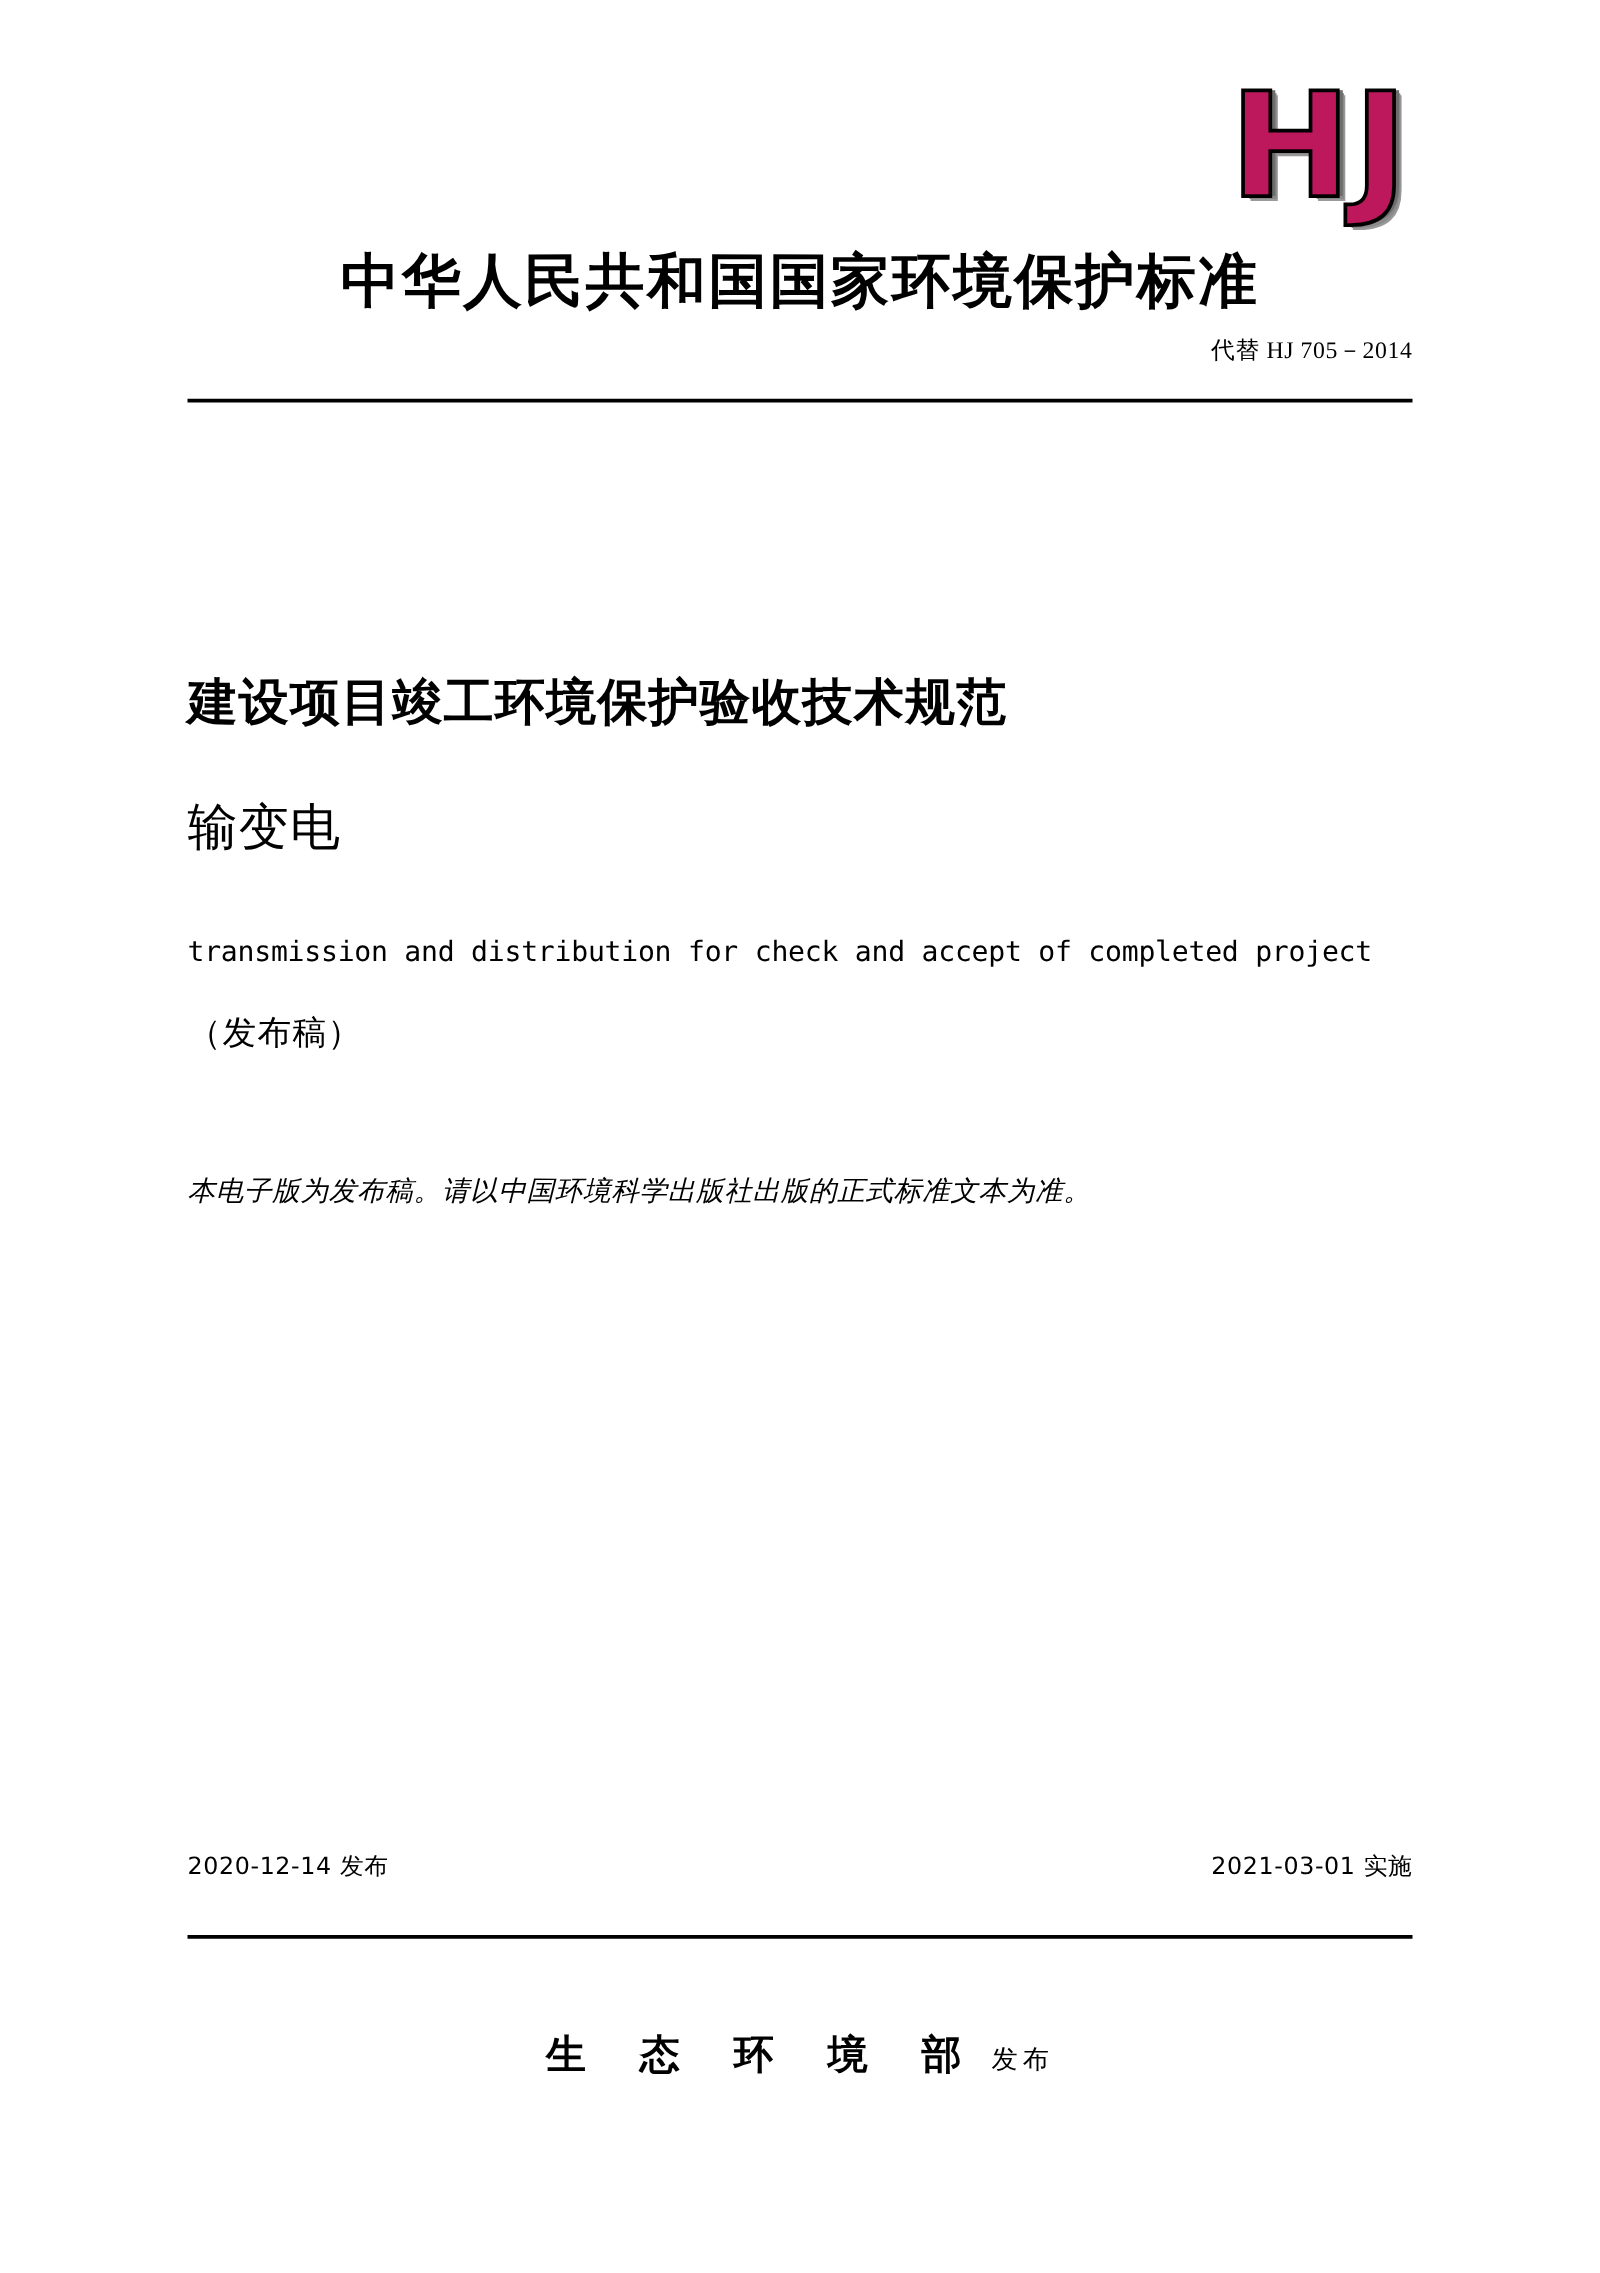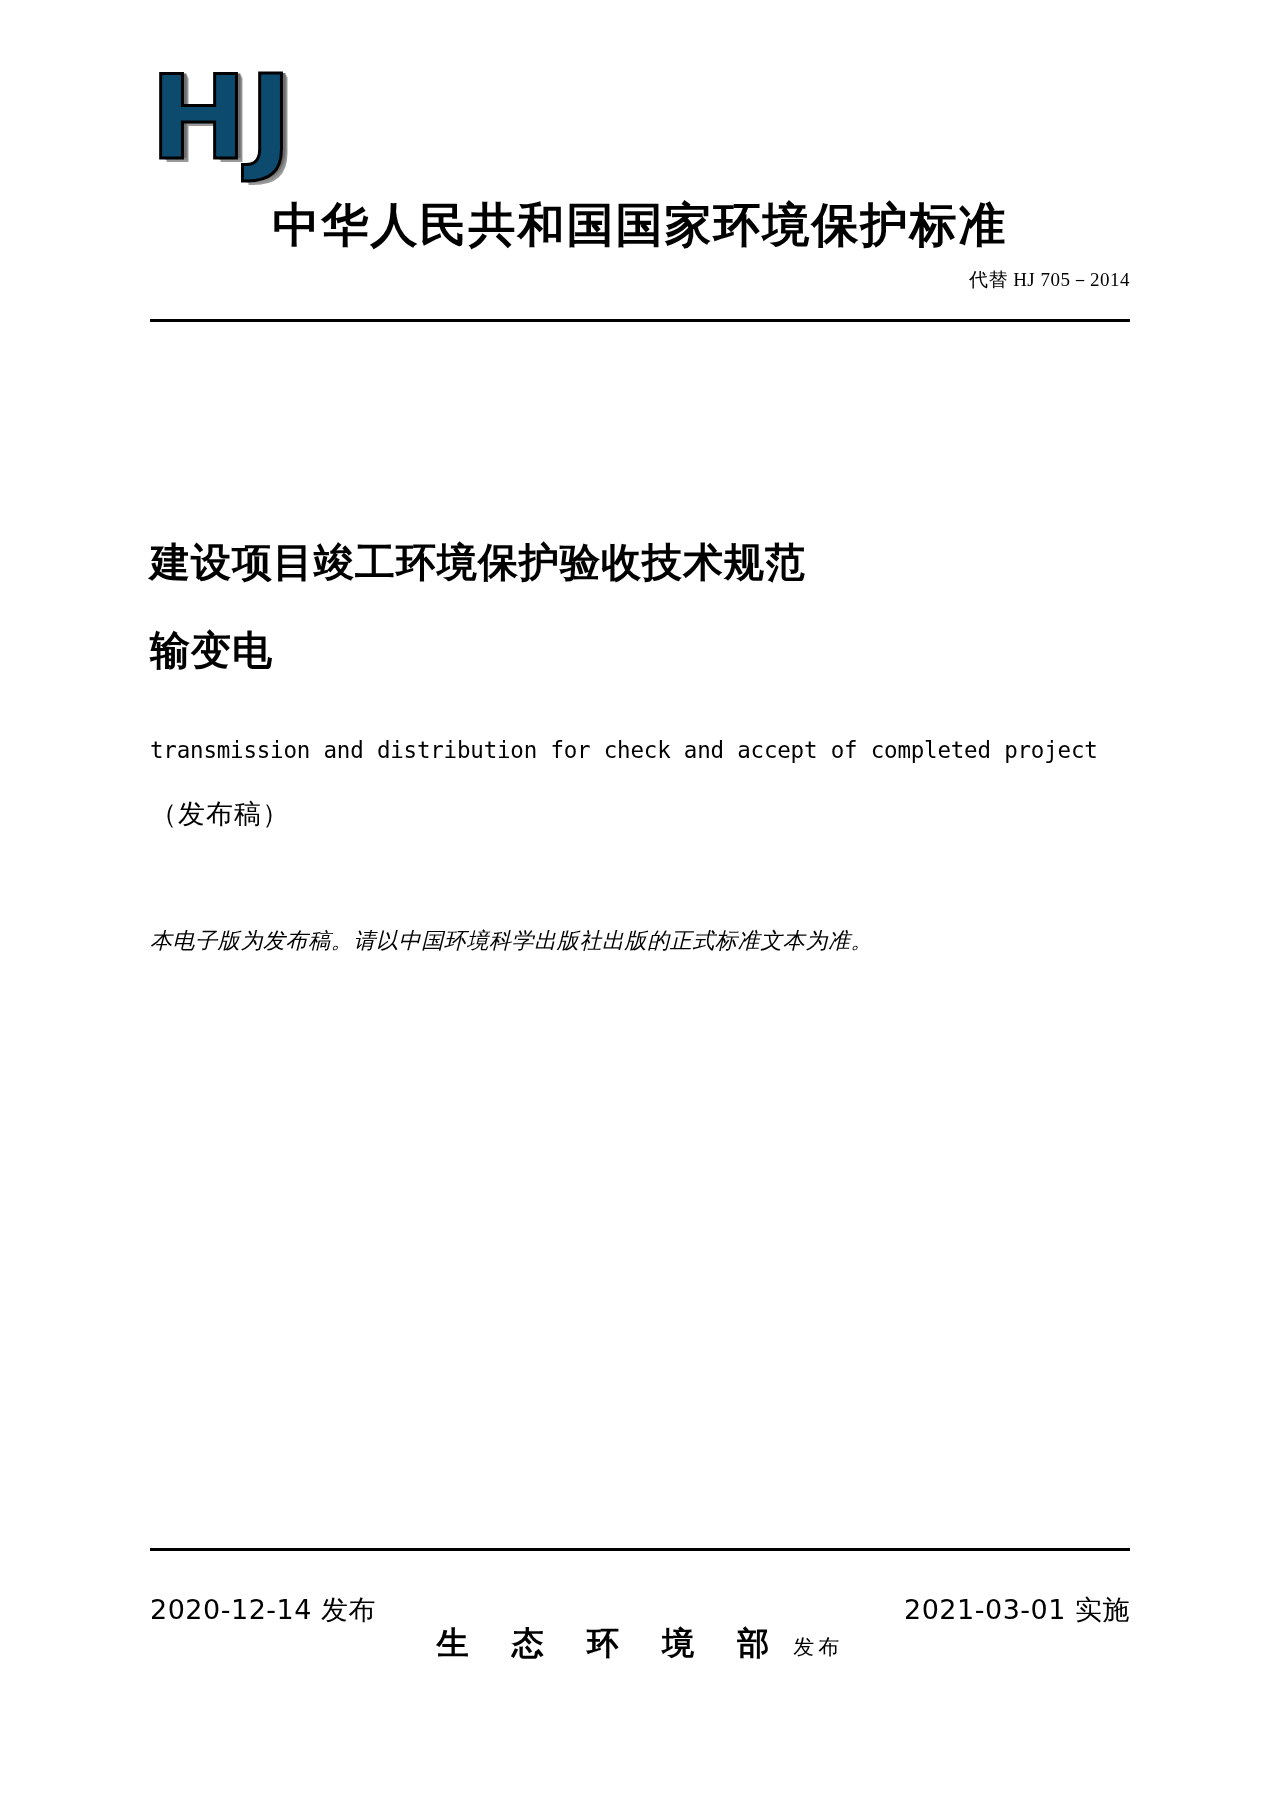--- a/index.html
+++ b/index.html
@@ -21,33 +21,33 @@
     height: 1818px;
     box-sizing: border-box;
     padding: 0 150px;
   }
 
   
   .masthead {
     padding-top: 60px;
   }
   .hj-logo {
-    text-align: left;
+    text-align: right;
     font-family: "DejaVu Sans", sans-serif;
     font-size: 116px;
     font-weight: bold;
     line-height: 1;
     letter-spacing: 2px;
-    color: #0c4a6e;
+    color: #be185d;
     -webkit-text-stroke: 3px #000000;
     text-shadow:
        4px 0 0 #6d6d6d,
        5px 2px 0 #8a8a8a,
        6px 4px 0 #9a9a9a;
-    margin-right: 20px;
+    margin-right: 2px;
   }
   .cn-title {
     text-align: center;
     font-family: "DejaVu Sans", sans-serif;
     font-weight: bold;
     font-size: 47px;
     letter-spacing: 2px;
     margin-top: 18px;
     white-space: nowrap;
   }
@@ -79,24 +79,24 @@
   .doc-title-cn-1 {
     font-family: "DejaVu Sans", sans-serif;
     font-size: 40px;
     font-weight: bold;
     letter-spacing: 1px;
     line-height: 1.5;
   }
   .doc-title-cn-2 {
     font-family: "DejaVu Sans", sans-serif;
     font-size: 40px;
-    font-weight: bold;
+    font-weight: normal;
     letter-spacing: 1px;
     line-height: 1.5;
-    margin-top: 28px;
+    margin-top: 40px;
   }
   .doc-title-en {
     font-family: "DejaVu Sans Mono", monospace;
     font-size: 22.5px;
     line-height: 2.5;
     margin-top: 42px;
     letter-spacing: -0.2px;
   }
   .doc-title-en .line {
     display: block;
@@ -113,26 +113,26 @@
     margin-top: 94px;
     letter-spacing: 0.6px;
     font-style: italic;
   }
 
   
   .dates-row {
     position: absolute;
     left: 150px;
     right: 150px;
-    top: 1592px;
+    top: 1480px;
     display: flex;
     justify-content: space-between;
     align-items: flex-start;
     font-family: "DejaVu Sans", sans-serif;
-    font-size: 27px;
+    font-size: 19px;
     letter-spacing: 0.5px;
   }
   .dates-underline {
     position: absolute;
     left: 150px;
     right: 150px;
     top: 1548px;
     border-top: 3px solid #000;
   }
   .issuer-row {

